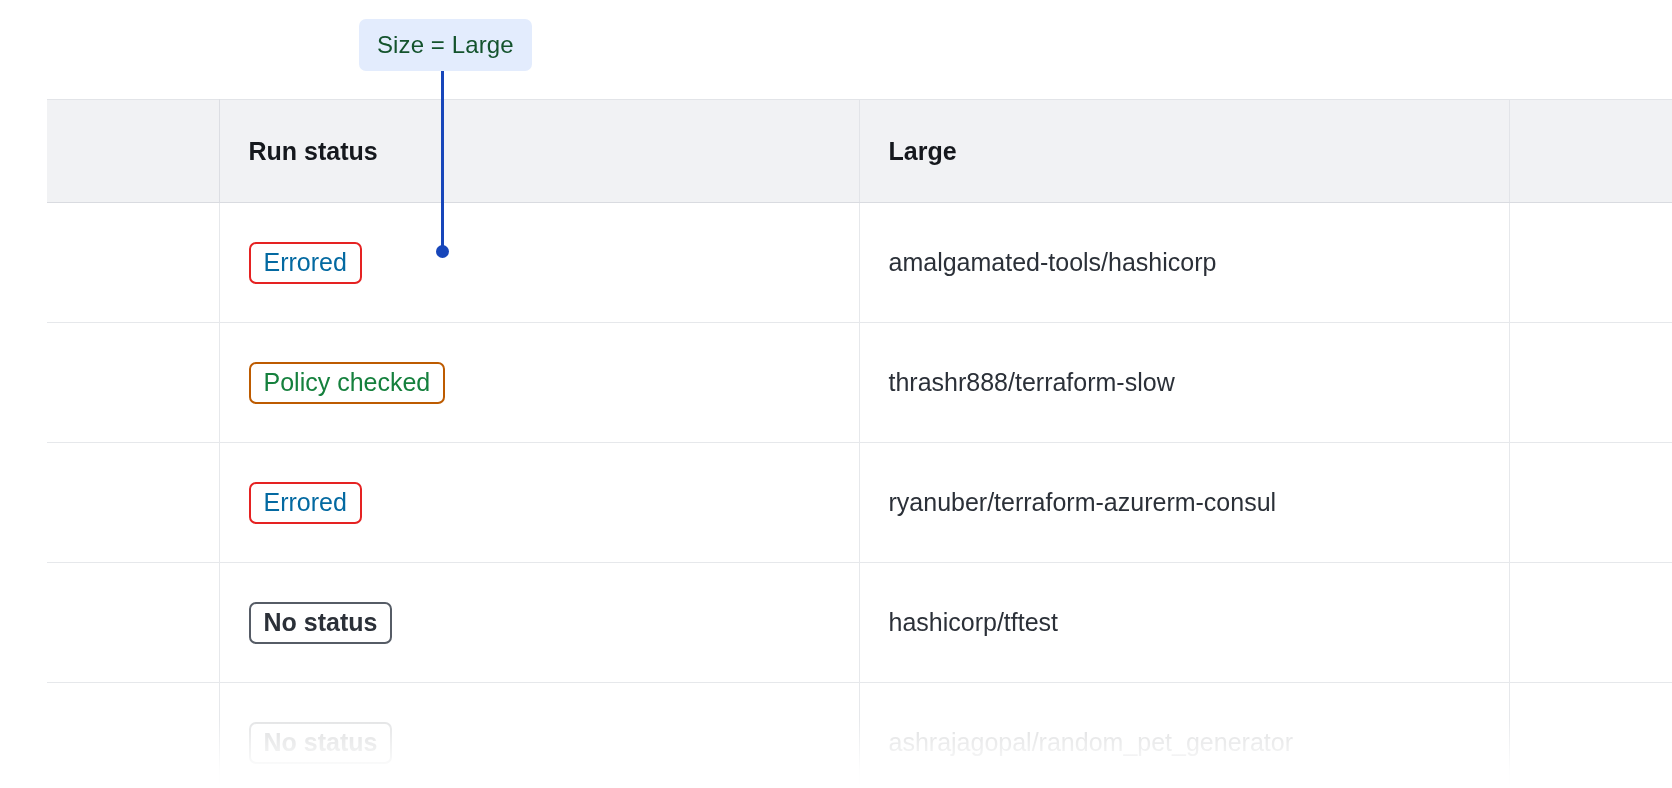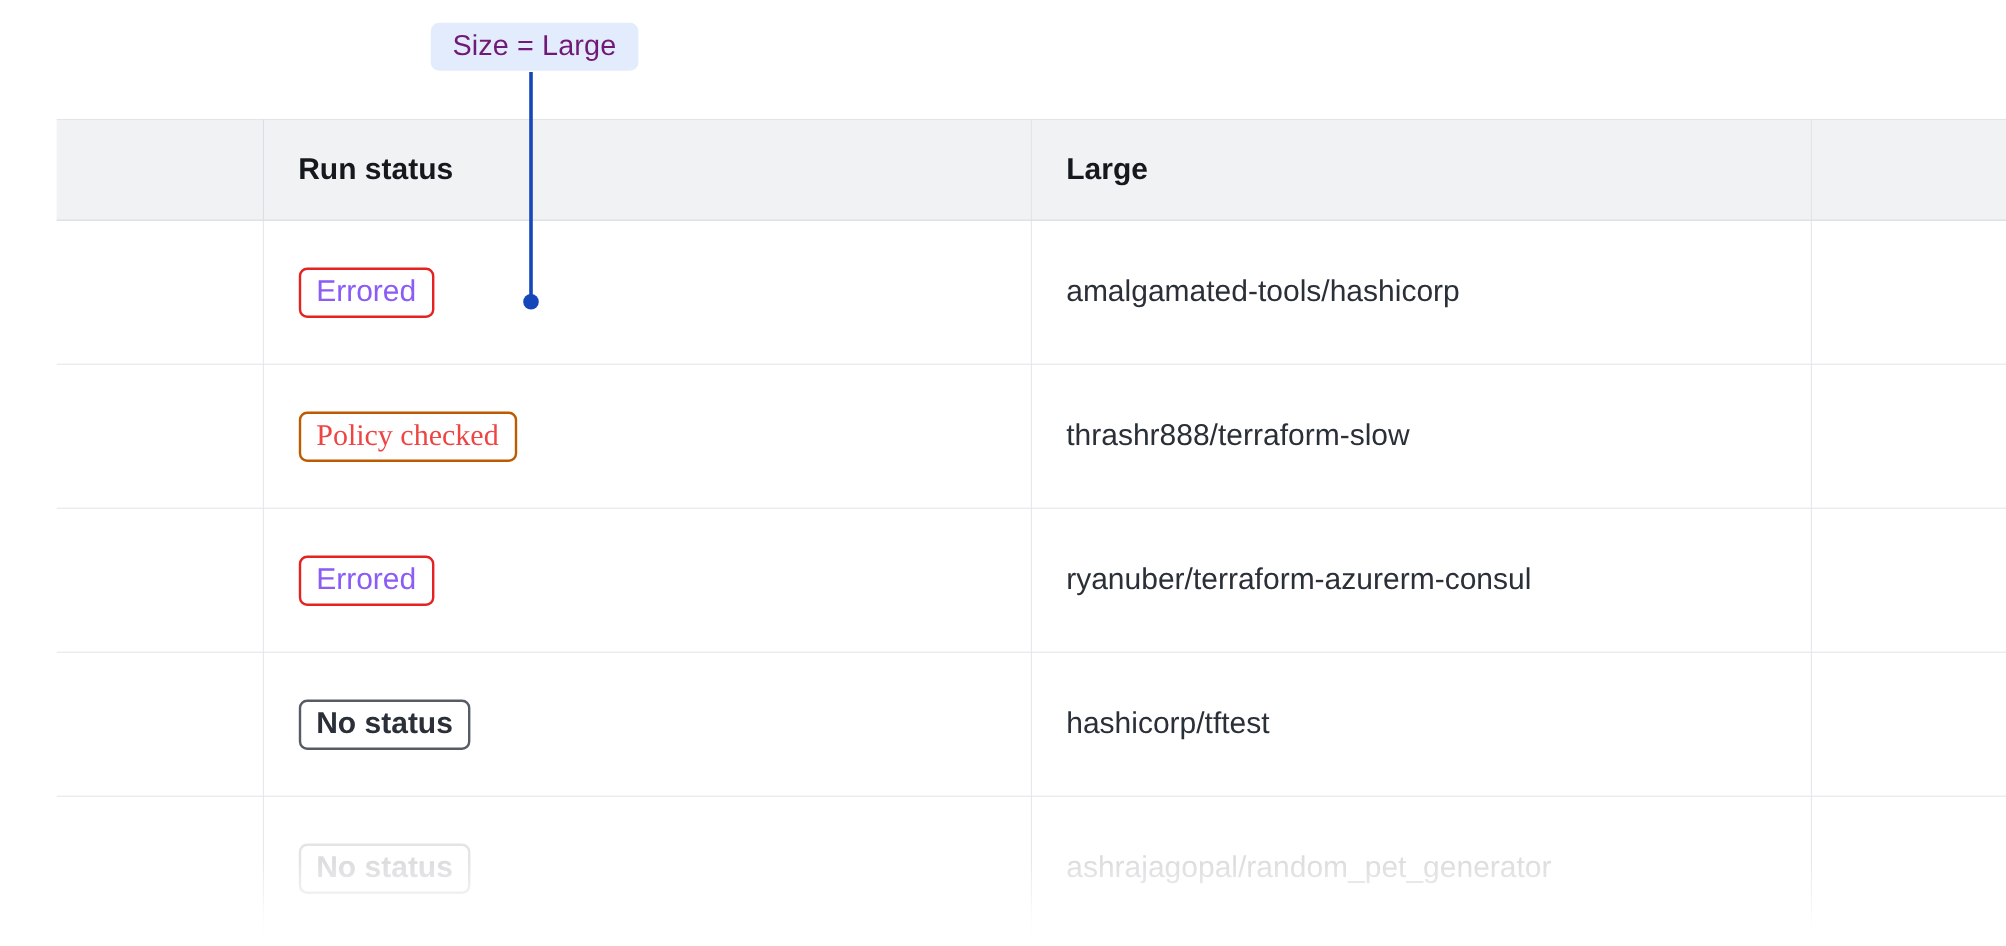--- a/index.html
+++ b/index.html
@@ -15,27 +15,27 @@
     width: 1672px;
     height: 788px;
     background: #ffffff;
   }
 
   
   .annotation-pill {
     position: absolute;
     left: 359px;
     top: 19px;
-    height: 40px;
+    height: 52px;
     padding: 0 18px;
     display: flex;
     align-items: center;
     background: #e3ecfd;
     border-radius: 7px;
-    color: #701a75;
+    color: #14532d;
     font-size: 24px;
     letter-spacing: 0.1px;
     white-space: nowrap;
   }
   .annotation-line {
     position: absolute;
     left: 441px;
     top: 60px;
     width: 3px;
     height: 192px;
@@ -64,21 +64,21 @@
     width: 1625px;
     border-collapse: collapse;
     table-layout: fixed;
   }
   table.grid col.c-select { width: 172px; }
   table.grid col.c-status { width: 640px; }
   table.grid col.c-repo   { width: 650px; }
   table.grid col.c-tail   { width: 163px; }
 
   table.grid thead th {
-    height: 84px;
+    height: 103px;
     background: #f1f2f4;
     border-top: 1px solid #e2e4e8;
     border-bottom: 1px solid #d9dbe0;
     border-right: 1px solid #e2e4e8;
     text-align: left;
     vertical-align: middle;
     padding: 0 0 0 29px;
     font-size: 25px;
     font-weight: bold;
     color: #15181d;
@@ -109,26 +109,25 @@
     border-radius: 7px;
     border: 2px solid #6b7280;
     color: #2b3038;
     font-size: 25px;
     line-height: 1;
     white-space: nowrap;
     background: #ffffff;
   }
   .badge.errored {
     border-color: #e52222;
-    color: #8b5cf6;
+    color: #0369a1;
   }
   .badge.policy {
     border-color: #bd5b00;
-    color: #ef4444;
-    font-family: Liberation Serif, serif;
+    color: #15803d;
   }
   .badge.none {
     border-color: #565c66;
     color: #2b3038;
     font-weight: bold;
   }
 
   
   tr.faded td { opacity: 0.16; }
   .fade-mask {

